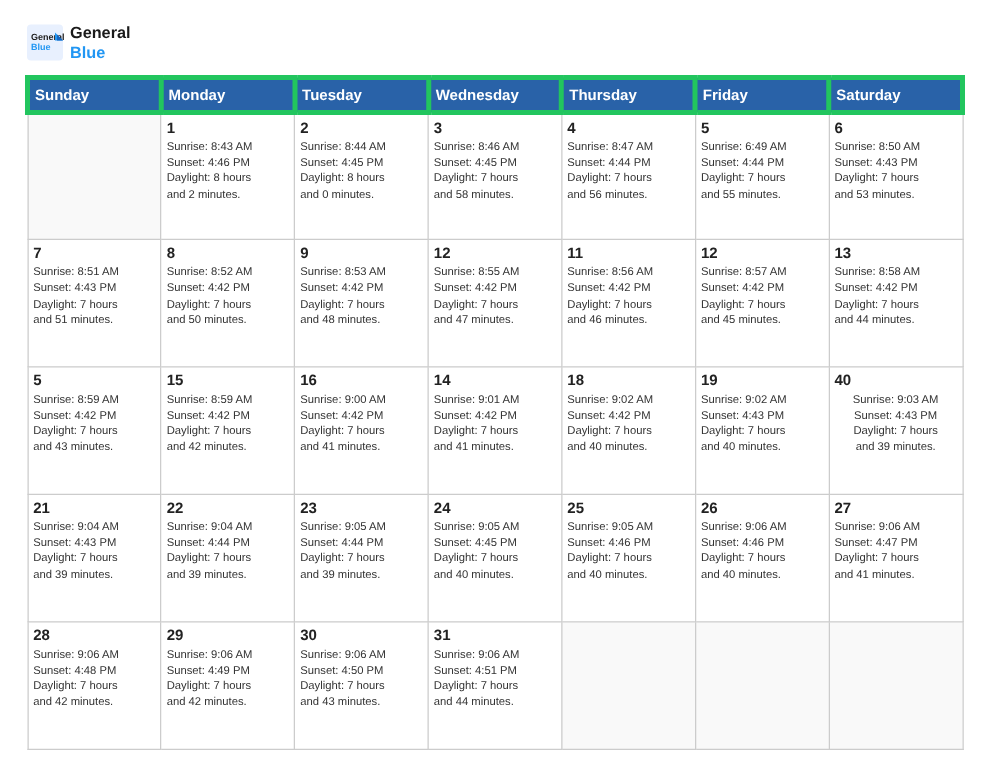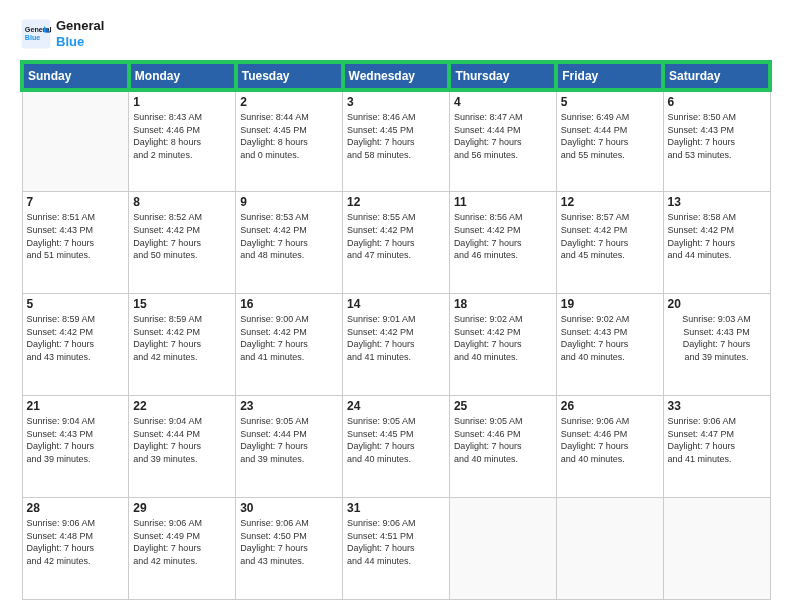--- a/index.html
+++ b/index.html
@@ -265,21 +265,21 @@
 and 40 minutes.</div>
           </td>
           <td>
             <span class="day-num">19</span>
             <div class="day-info" style="white-space: pre-line;">Sunrise: 9:02 AM
 Sunset: 4:43 PM
 Daylight: 7 hours
 and 40 minutes.</div>
           </td>
           <td>
-            <span class="day-num">20</span>
+            <span class="day-num">40</span>
             <div class="day-info" style="white-space: pre-line; text-align: center;">Sunrise: 9:03 AM
 Sunset: 4:43 PM
 Daylight: 7 hours
 and 39 minutes.</div>
           </td>
         </tr>
         <tr>
           <td>
             <span class="day-num">21</span>
             <div class="day-info" style="white-space: pre-line;">Sunrise: 9:04 AM
@@ -316,21 +316,21 @@
 and 40 minutes.</div>
           </td>
           <td>
             <span class="day-num">26</span>
             <div class="day-info" style="white-space: pre-line;">Sunrise: 9:06 AM
 Sunset: 4:46 PM
 Daylight: 7 hours
 and 40 minutes.</div>
           </td>
           <td>
-            <span class="day-num">33</span>
+            <span class="day-num">27</span>
             <div class="day-info" style="white-space: pre-line;">Sunrise: 9:06 AM
 Sunset: 4:47 PM
 Daylight: 7 hours
 and 41 minutes.</div>
           </td>
         </tr>
         <tr>
           <td>
             <span class="day-num">28</span>
             <div class="day-info" style="white-space: pre-line;">Sunrise: 9:06 AM

